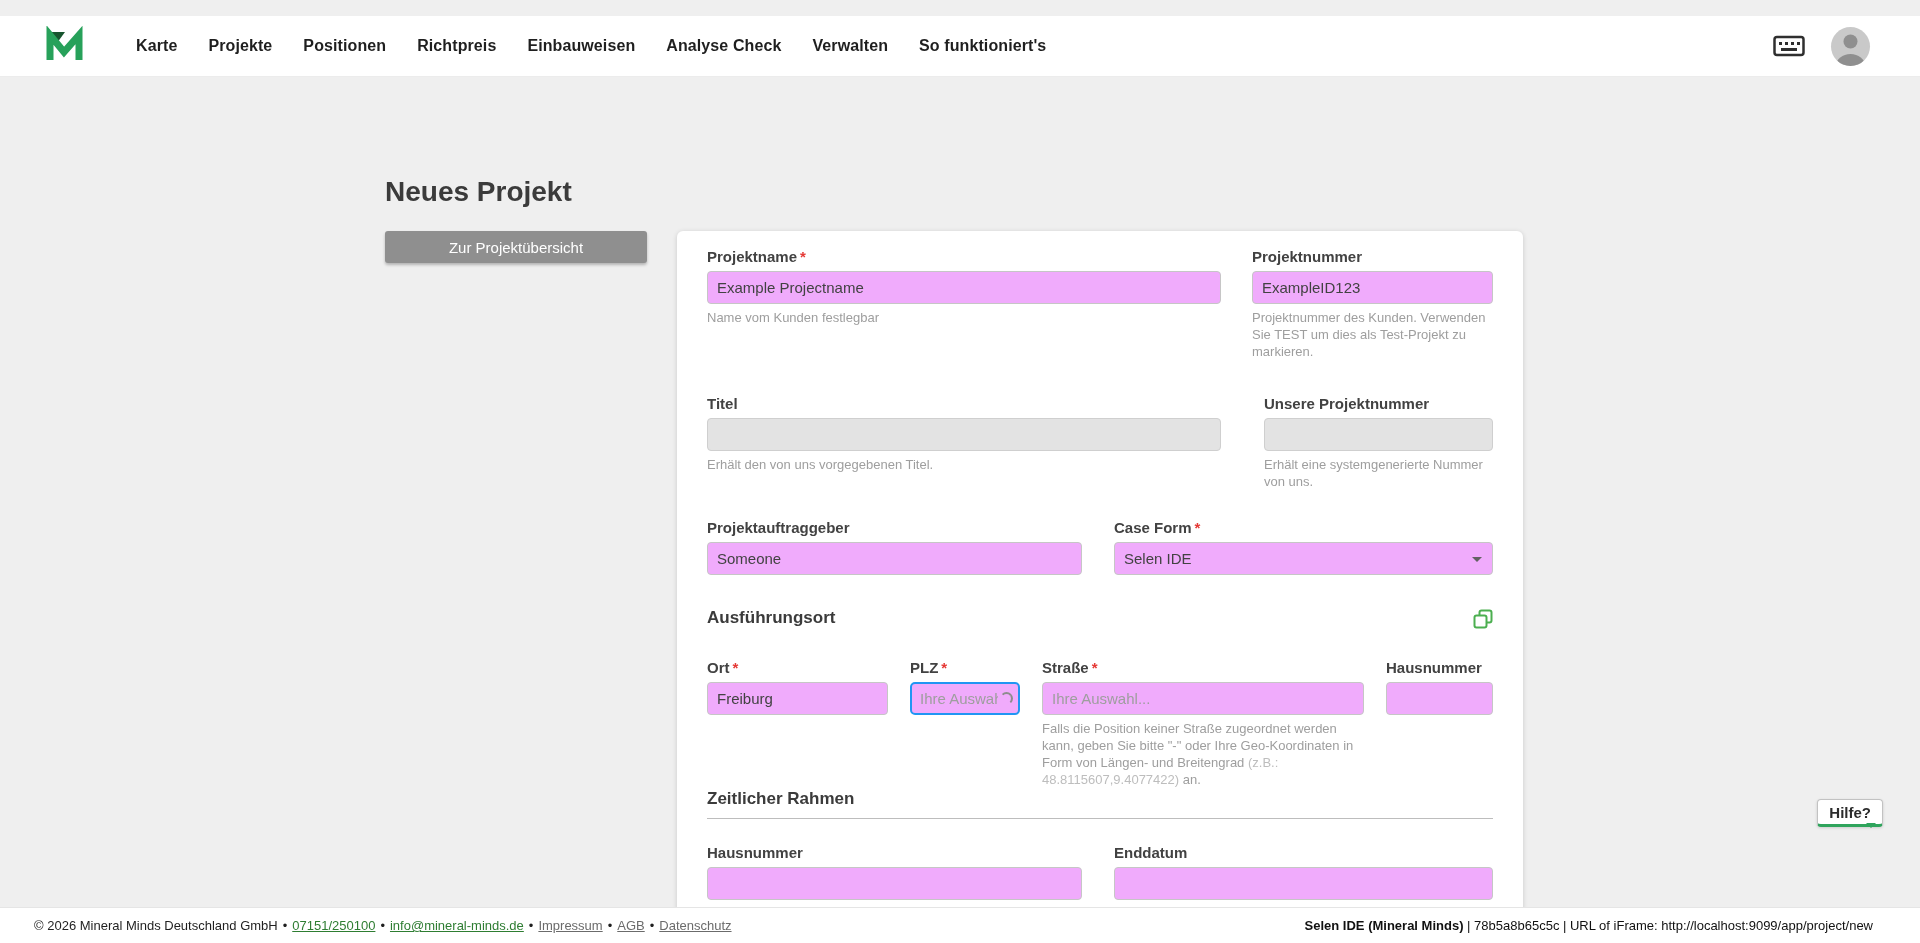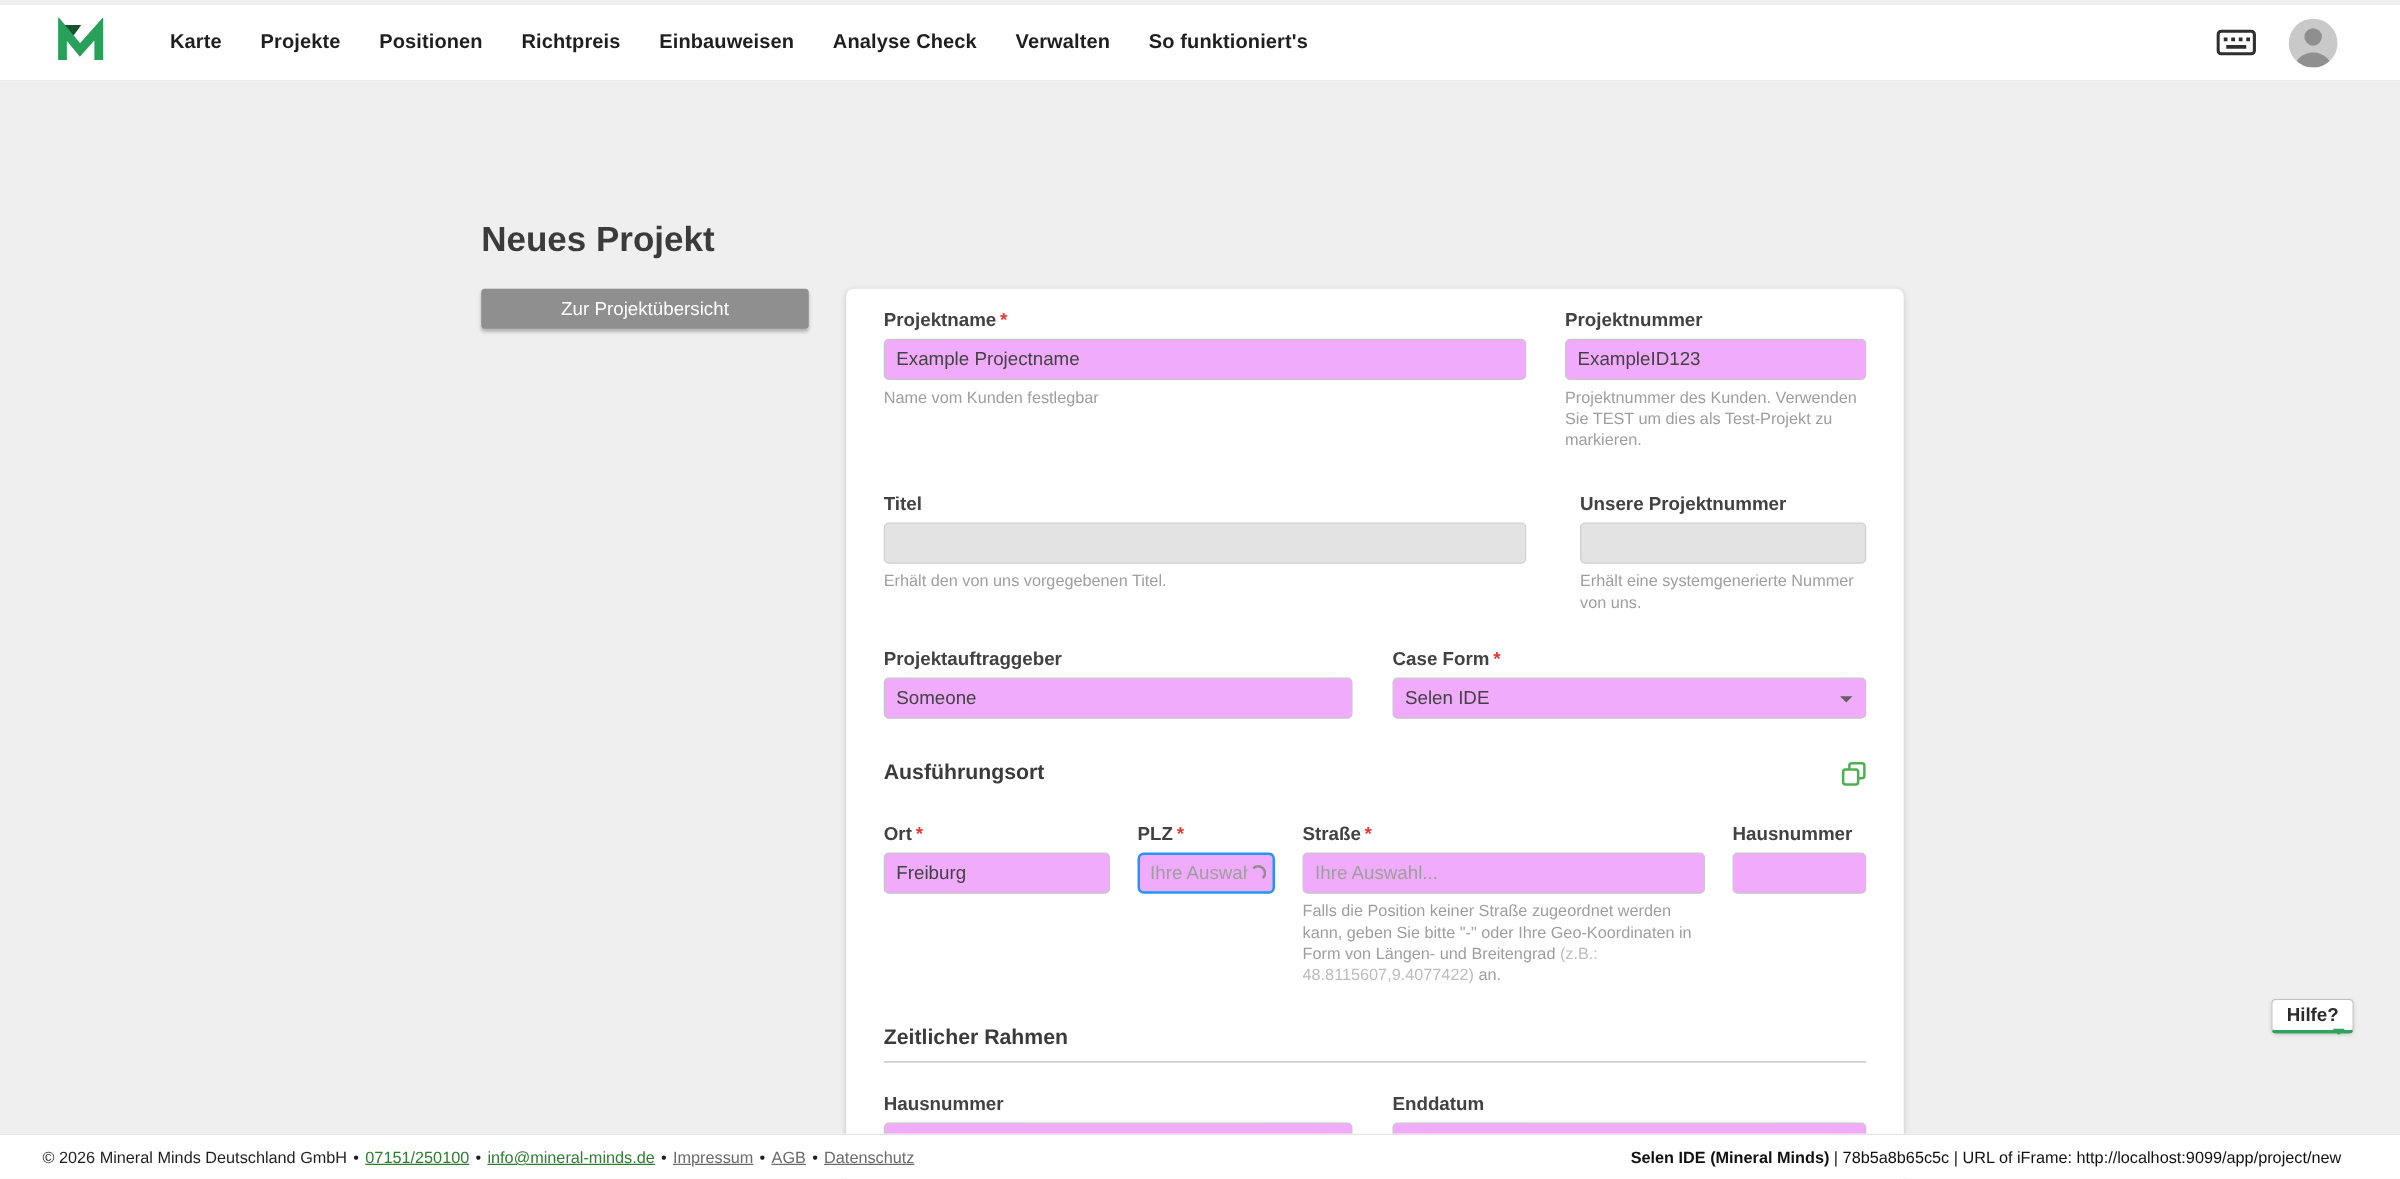--- a/index.html
+++ b/index.html
@@ -6,21 +6,21 @@
   html,body { width:1920px; height:943px; overflow:hidden; }
   body {
     font-family:"Liberation Sans", sans-serif;
     background:#efefef;
     color:#3d3d3d;
     position:relative;
   }
 
   
   .navbar {
-    position:absolute; top:4px; left:0; right:0; height:61px;
+    position:absolute; top:16px; left:0; right:0; height:61px;
     background:#ffffff; display:flex; align-items:center;
     padding:0 50px 0 44px; z-index:20;
     border-bottom:1px solid #ececec;
   }
   .logo { width:42px; height:40px; display:block; }
   .nav-links { display:flex; align-items:center; gap:31px; margin-left:50px; }
   .nav-link {
     font-size:16px; font-weight:700; color:#1f1f1f; text-decoration:none;
     cursor:pointer; white-space:nowrap; letter-spacing:.1px;
   }
@@ -87,21 +87,21 @@
 
   
   .plz-wrap { position:relative; }
   .plz-input { border:2px solid #2196f3; padding:0 20px 0 8px; border-radius:5px; }
   .spinner {
     position:absolute; right:7px; top:10px; width:13px; height:13px;
     border:2px solid #8d8d8d; border-left-color:transparent; border-bottom-color:transparent;
     border-radius:50%;
   }
 
-  .section-2 { margin-top:31px; }
+  .section-2 { }
   .divider { border:none; border-top:1px solid #bdbdbd; margin-top:8px; }
   .row-dates { margin-top:24px; }
 
   
   .help-btn {
     position:absolute; right:37px; bottom:80px; height:28px; padding:0 11px;
     background:#ffffff; border:1px solid #c2c2c2; border-bottom:3px solid #2fa45c;
     border-radius:4px; font-family:"Liberation Sans", sans-serif;
     font-size:15px; font-weight:700; color:#2b2b2b; cursor:pointer; z-index:30;
     box-shadow:0 1px 3px rgba(0,0,0,.15);

